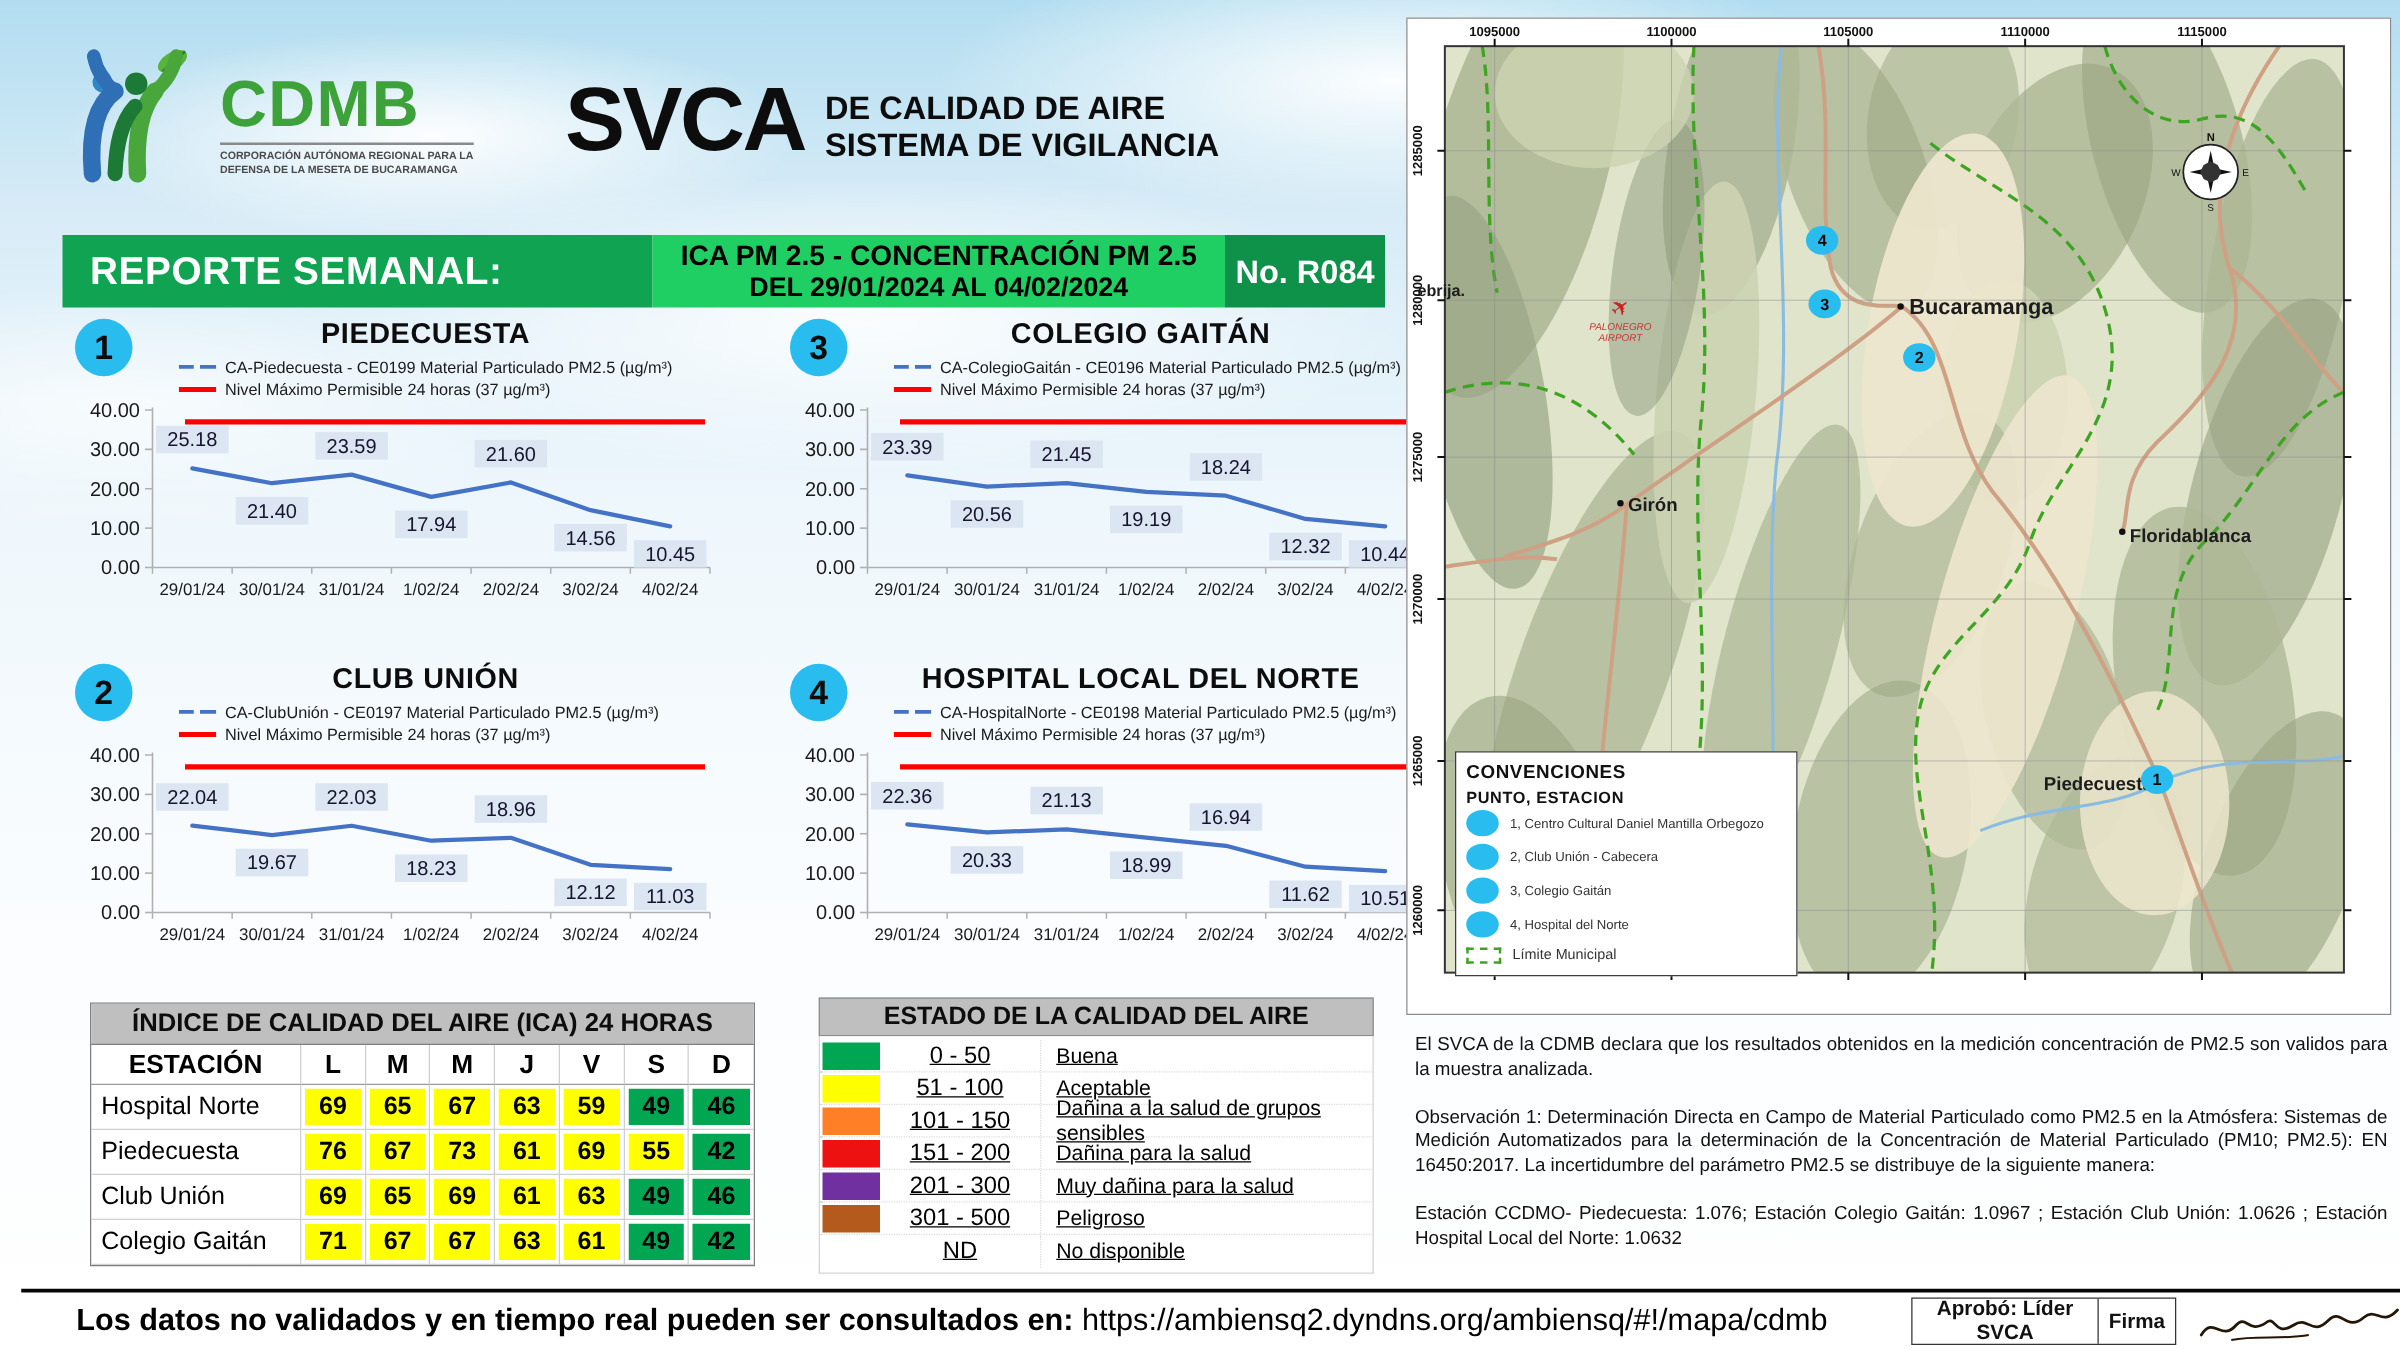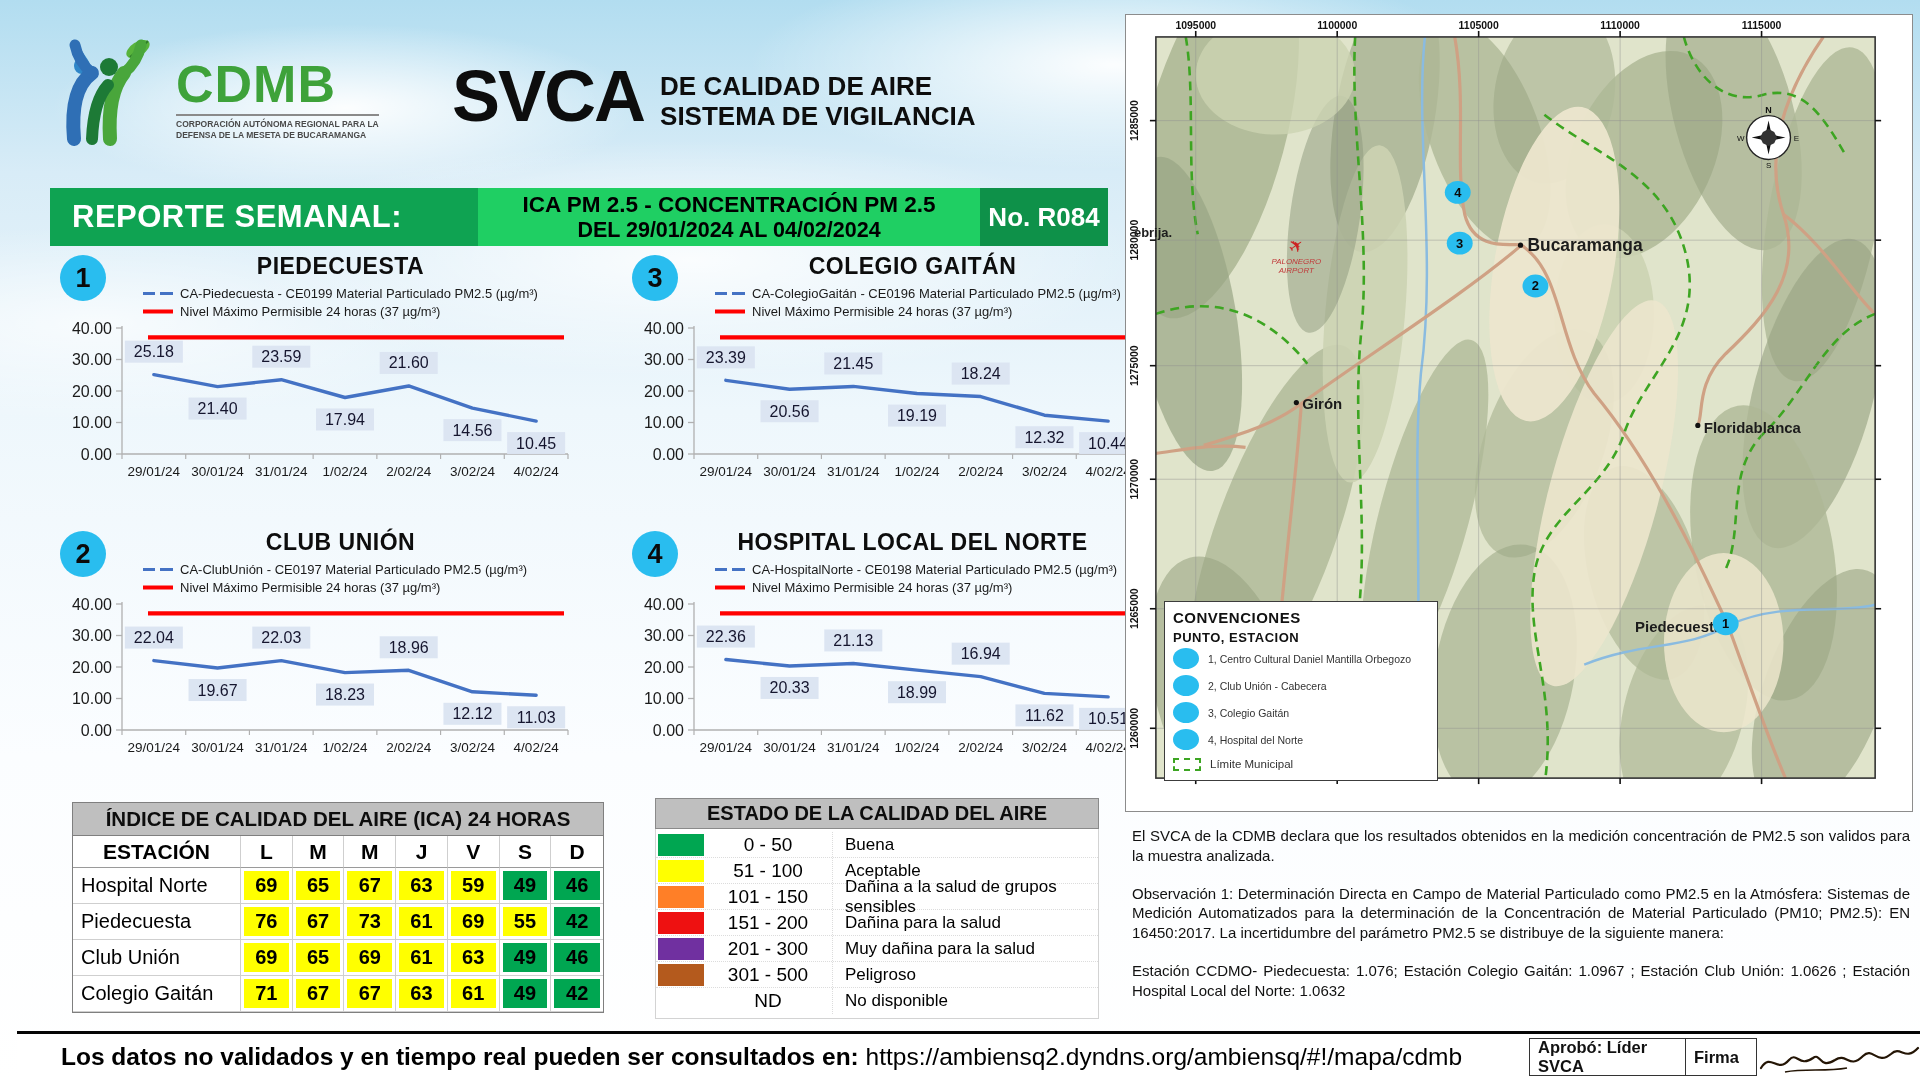--- a/index.html
+++ b/index.html
@@ -17,21 +17,21 @@
   .logo { position:absolute; left:52px; top:30px; display:flex; align-items:flex-start; }
   .logo-text { margin-left:6px; }
   .logo-brand { font-size:52px; font-weight:bold; color:#3ea23a; letter-spacing:1px; line-height:1; margin-top:28px; }
   .logo-tagline { margin-top:4px; border-top:2px solid #8a8a8a; padding-top:3px;
     font-size:8.5px; font-weight:bold; color:#4a4a4a; line-height:1.25; max-width:205px;}
   .svca-wrap { position:absolute; left:452px; top:62px; display:flex; align-items:flex-start; }
   .svca-big { font-size:72px; font-weight:800; color:#0d0d0d; letter-spacing:-2px; line-height:.95; }
   .svca-sub { margin-left:16px; margin-top:10px; font-size:26px; font-weight:bold; color:#0d0d0d; line-height:1.15; }
   
   .banner { position:absolute; left:50px; top:188px; width:1058px; height:58px; display:flex; }
-  .banner-left { width:428px; background:#0fa352; color:#fff; font-size:31px; font-weight:bold;
+  .banner-left { width:472px; background:#0fa352; color:#fff; font-size:31px; font-weight:bold;
     display:flex; align-items:center; padding-left:22px; letter-spacing:.5px; }
   .banner-center { flex:1; background:#1fcf63; color:#000000; display:flex; flex-direction:column;
     align-items:center; justify-content:center; font-weight:bold; line-height:1.2; }
   .banner-center .l1 { font-size:22.5px; } .banner-center .l2 { font-size:21.5px; }
   .banner-right { width:128px; background:#0e9149; color:#fff; font-size:26px; font-weight:bold;
     display:flex; align-items:center; justify-content:center; }
   
   .charts { position:absolute; left:48px; top:253px; width:1105px;
     display:grid; grid-template-columns:530px 530px; column-gap:42px; row-gap:36px; }
   .chart-card { position:relative; width:530px; height:240px; }
@@ -48,21 +48,21 @@
   .ica-grid { display:grid; grid-template-columns:168px repeat(7,1fr); }
   .ica-h { font-weight:bold; font-size:21px; text-align:center; padding:4px 0 3px; border-bottom:1px solid #9a9a9a; border-right:1px solid #cfcfcf; }
   .ica-station { font-size:20px; padding:6px 4px 6px 8px; border-bottom:1px solid #cfcfcf; border-right:1px solid #cfcfcf; white-space:nowrap; }
   .ica-cell { border-bottom:1px solid #cfcfcf; border-right:1px solid #cfcfcf; padding:3px; }
   .ica-cell .chip { height:100%; display:flex; align-items:center; justify-content:center; font-weight:bold; font-size:20px; }
   .ica-grid > :nth-child(8n) { border-right:none; }
   
   .estado { position:absolute; left:655px; top:798px; width:444px; }
   .estado-title { background:#bfbfbf; border:1px solid #8a8a8a; font-weight:bold; font-size:20px; text-align:center; padding:3px 0; color:#0d0d0d;}
   .estado-body { background:#fff; border:1px solid #d3d3d3; border-top:none; padding:3px 0 4px; }
-  .estado-row { display:flex; align-items:center; height:26px; border-bottom:1px dotted #dcdcdc; }
+  .estado-row { display:flex; align-items:center; height:26px; border-bottom:1px dotted #dcdcdc;text-decoration:underline; }
   .estado-row:last-child { border-bottom:none; }
   .swatch { width:46px; height:22px; margin-left:2px; flex:none; }
   .range { width:128px; text-align:center; font-size:19px; flex:none; }
   .desc { font-size:17px; padding-left:12px; border-left:1px dotted #dcdcdc; height:100%; display:flex; align-items:center; flex:1;}
   
   .map-panel { position:absolute; left:1125px; top:14px; width:788px; height:798px;
     background:#fff; border:1.5px solid #8c8c8c; }
   .conv-box { position:absolute; left:38px; top:586px; width:274px; height:180px; background:#fff;
     border:1.5px solid #3c3c3c; padding:7px 8px; }
   .conv-title { font-size:15px; font-weight:bold; color:#111; letter-spacing:.5px; }
@@ -74,22 +74,22 @@
   .conv-bound .rect { width:28px; height:13px; border:2px dashed #3da522; flex:none; }
   .conv-bound span { font-size:11.5px; color:#333; }
   
   .notes { position:absolute; left:1132px; top:826px; width:778px; font-size:15px; color:#111;
     line-height:1.32; text-align:justify; }
   .notes p + p { margin-top:18px; }
   
   .footer { position:absolute; left:0; top:1031px; width:1920px; height:49px; background:#fff; border-top:3px solid #050505;margin-left:17px; }
   .consult { position:absolute; left:44px; top:9px; font-size:24.5px; color:#000; white-space:nowrap; }
   .consult b { font-weight:bold; }
-  .approval { position:absolute; left:1512px; top:4px; width:228px; height:38px; display:flex;
-    border:1.5px solid #333; background:#fff; }
+  .approval { position:absolute; left:1512px; top:4px; width:212px; height:38px; display:flex;
+    border:1.5px solid #333; background:#fff;text-align:center; }
   .approval .cell { display:flex; align-items:center; padding:0 8px; font-size:16.5px; font-weight:bold; color:#111; }
   .approval .cell.first { width:156px; border-right:1.5px solid #333; }
   .sig { position:absolute; left:1738px; top:0; }
 </style>
 </head>
 <body>
 
 <div class="page">
 
   <div class="logo">

